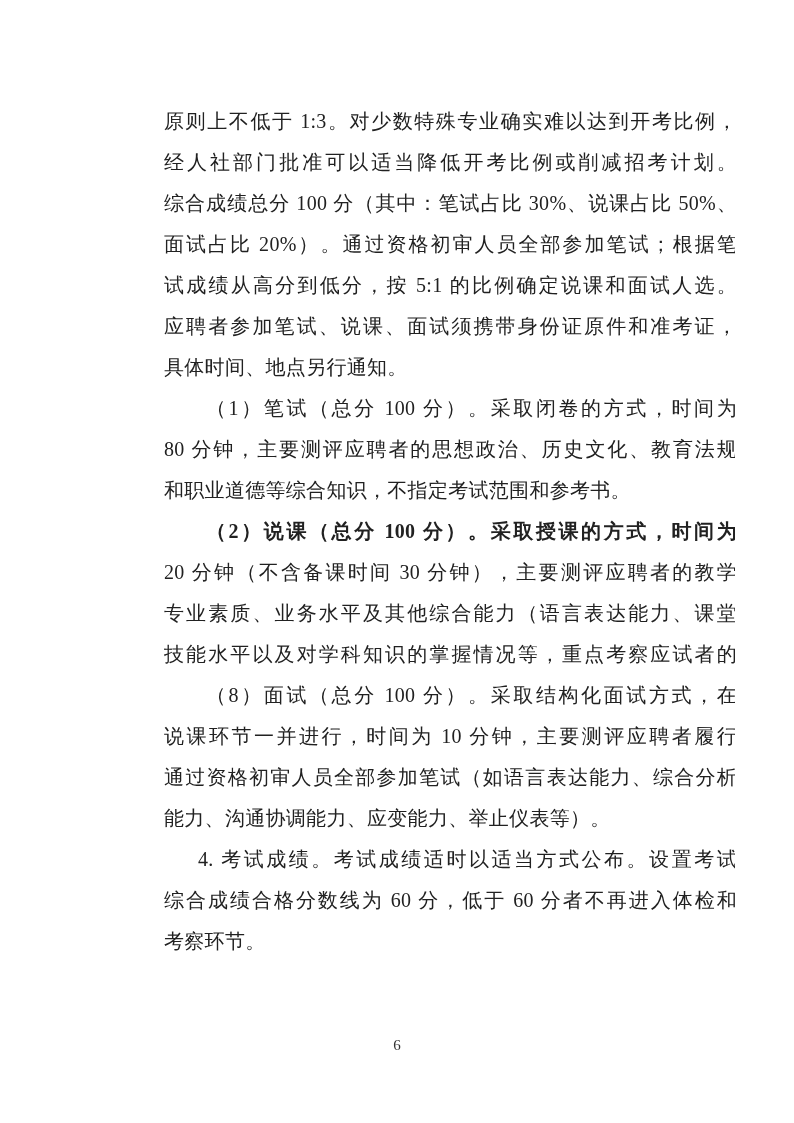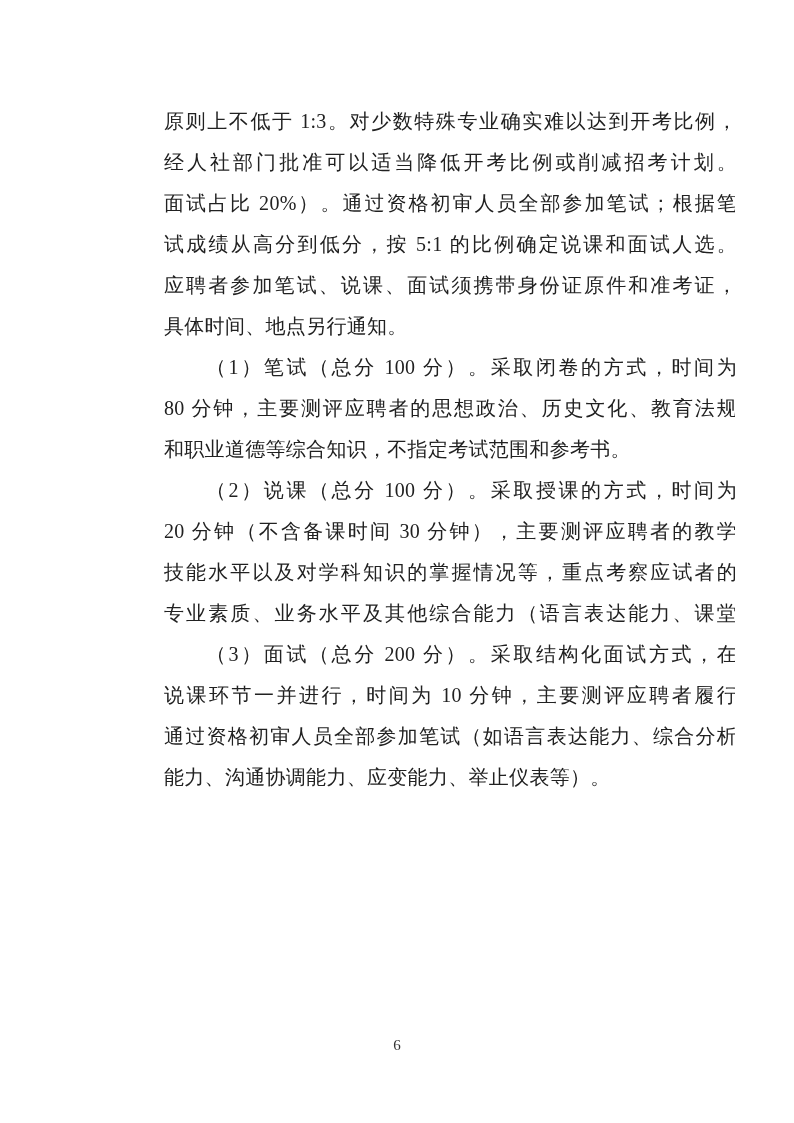--- a/index.html
+++ b/index.html
@@ -54,39 +54,45 @@
 </head>
 <body>
 
 <div class="page">
   <div class="doc-body">
       <div class="paragraph">
         <div class="line">原则上不低于 1:3。对少数特殊专业确实难以达到开考比例，</div>
         <div class="line">经人社部门批准可以适当降低开考比例或削减招考计划。</div>
       </div>
       <div class="paragraph">
+        <div class="line">综合成绩总分 100 分（其中：笔试占比 30%、说课占比 50%、</div>
         <div class="line">面试占比 20%）。通过资格初审人员全部参加笔试；根据笔</div>
         <div class="line">试成绩从高分到低分，按 5:1 的比例确定说课和面试人选。</div>
         <div class="line">应聘者参加笔试、说课、面试须携带身份证原件和准考证，</div>
         <div class="line line-left">具体时间、地点另行通知。</div>
       </div>
       <div class="paragraph">
         <div class="line" style="text-indent: 42px;">（1）笔试（总分 100 分）。采取闭卷的方式，时间为</div>
         <div class="line">80 分钟，主要测评应聘者的思想政治、历史文化、教育法规</div>
         <div class="line line-left">和职业道德等综合知识，不指定考试范围和参考书。</div>
       </div>
       <div class="paragraph">
-        <div class="line" style="text-indent: 42px;">（2）说课（总分 100 分）。采取授课的方式，时间为</div>
+        <div class="line" style="text-indent: 42px; font-weight: bold;">（2）说课（总分 100 分）。采取授课的方式，时间为</div>
         <div class="line">20 分钟（不含备课时间 30 分钟），主要测评应聘者的教学</div>
+        <div class="line">专业素质、业务水平及其他综合能力（语言表达能力、课堂</div>
         <div class="line">技能水平以及对学科知识的掌握情况等，重点考察应试者的</div>
-        <div class="line">专业素质、业务水平及其他综合能力（语言表达能力、课堂</div>
       </div>
       <div class="paragraph">
-        <div class="line" style="text-indent: 42px;">（3）面试（总分 200 分）。采取结构化面试方式，在</div>
+        <div class="line" style="text-indent: 42px;">（8）面试（总分 100 分）。采取结构化面试方式，在</div>
         <div class="line">说课环节一并进行，时间为 10 分钟，主要测评应聘者履行</div>
         <div class="line">通过资格初审人员全部参加笔试（如语言表达能力、综合分析</div>
         <div class="line line-left">能力、沟通协调能力、应变能力、举止仪表等）。</div>
+      </div>
+      <div class="paragraph">
+        <div class="line" style="text-indent: 34px;">4. 考试成绩。考试成绩适时以适当方式公布。设置考试</div>
+        <div class="line">综合成绩合格分数线为 60 分，低于 60 分者不再进入体检和</div>
+        <div class="line line-left">考察环节。</div>
       </div>
     </div>
   <div class="footer">
     <span>6</span>
   </div>
 </div>
 
 </body></html>

